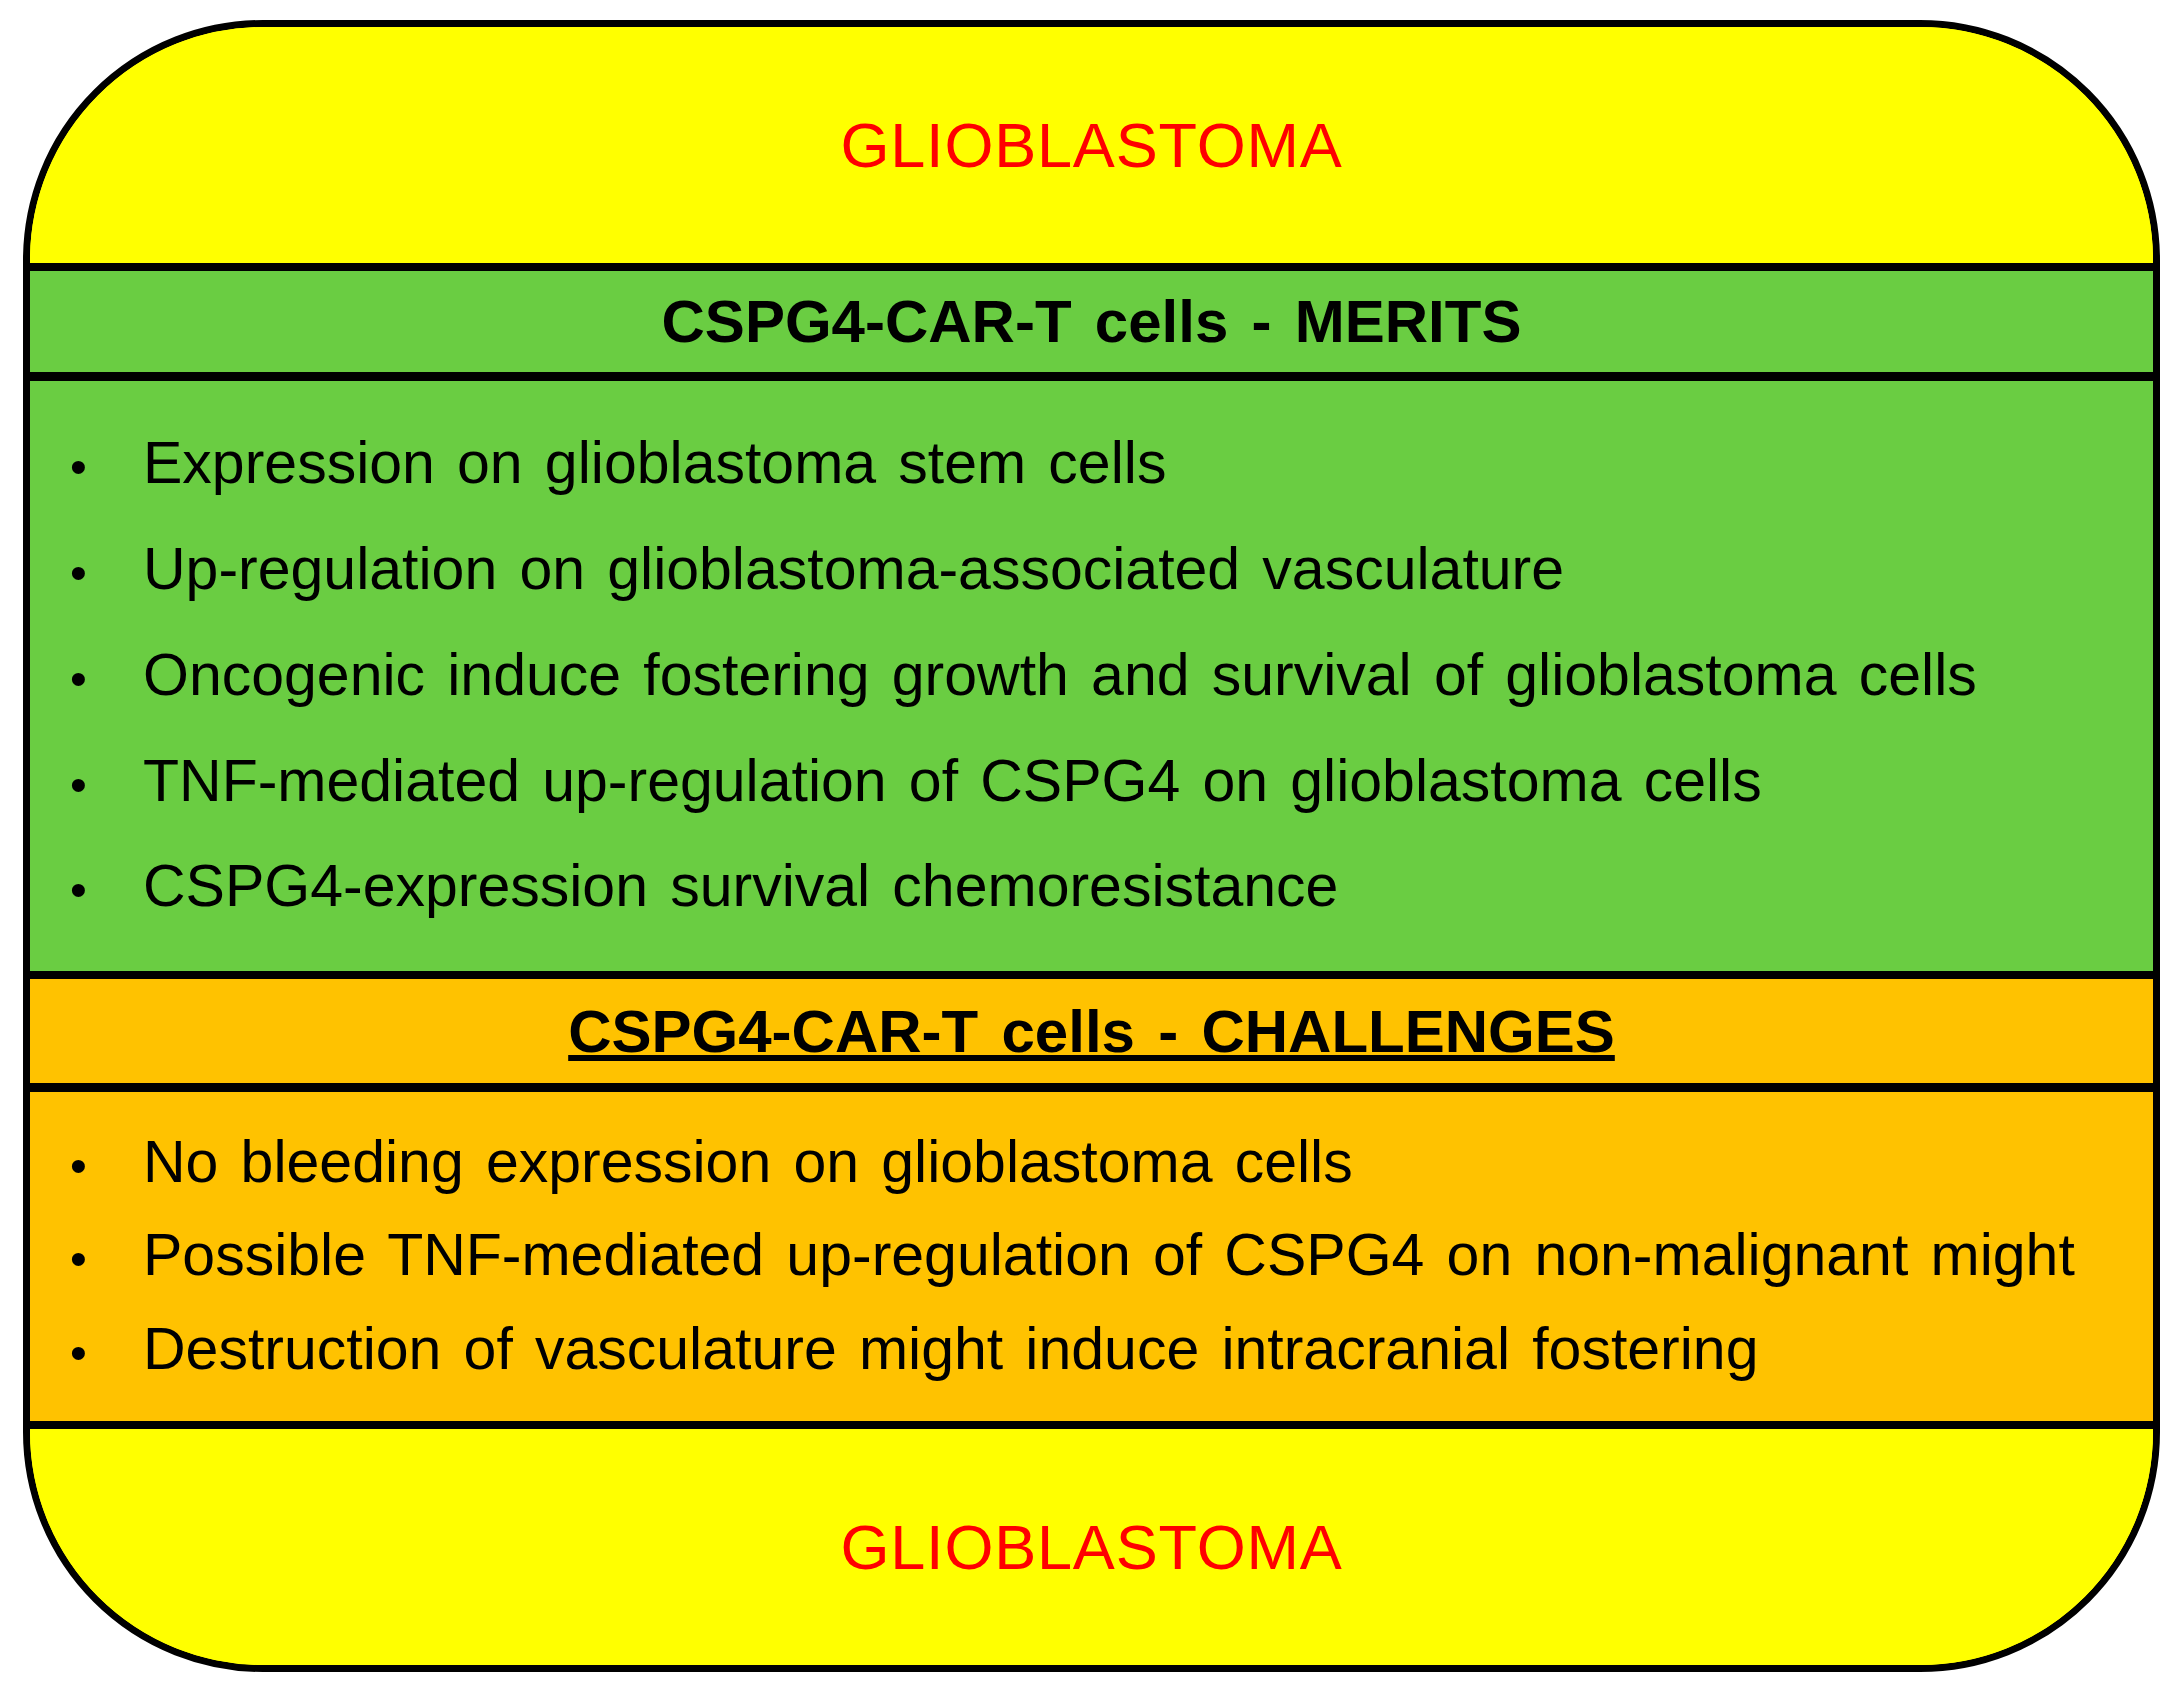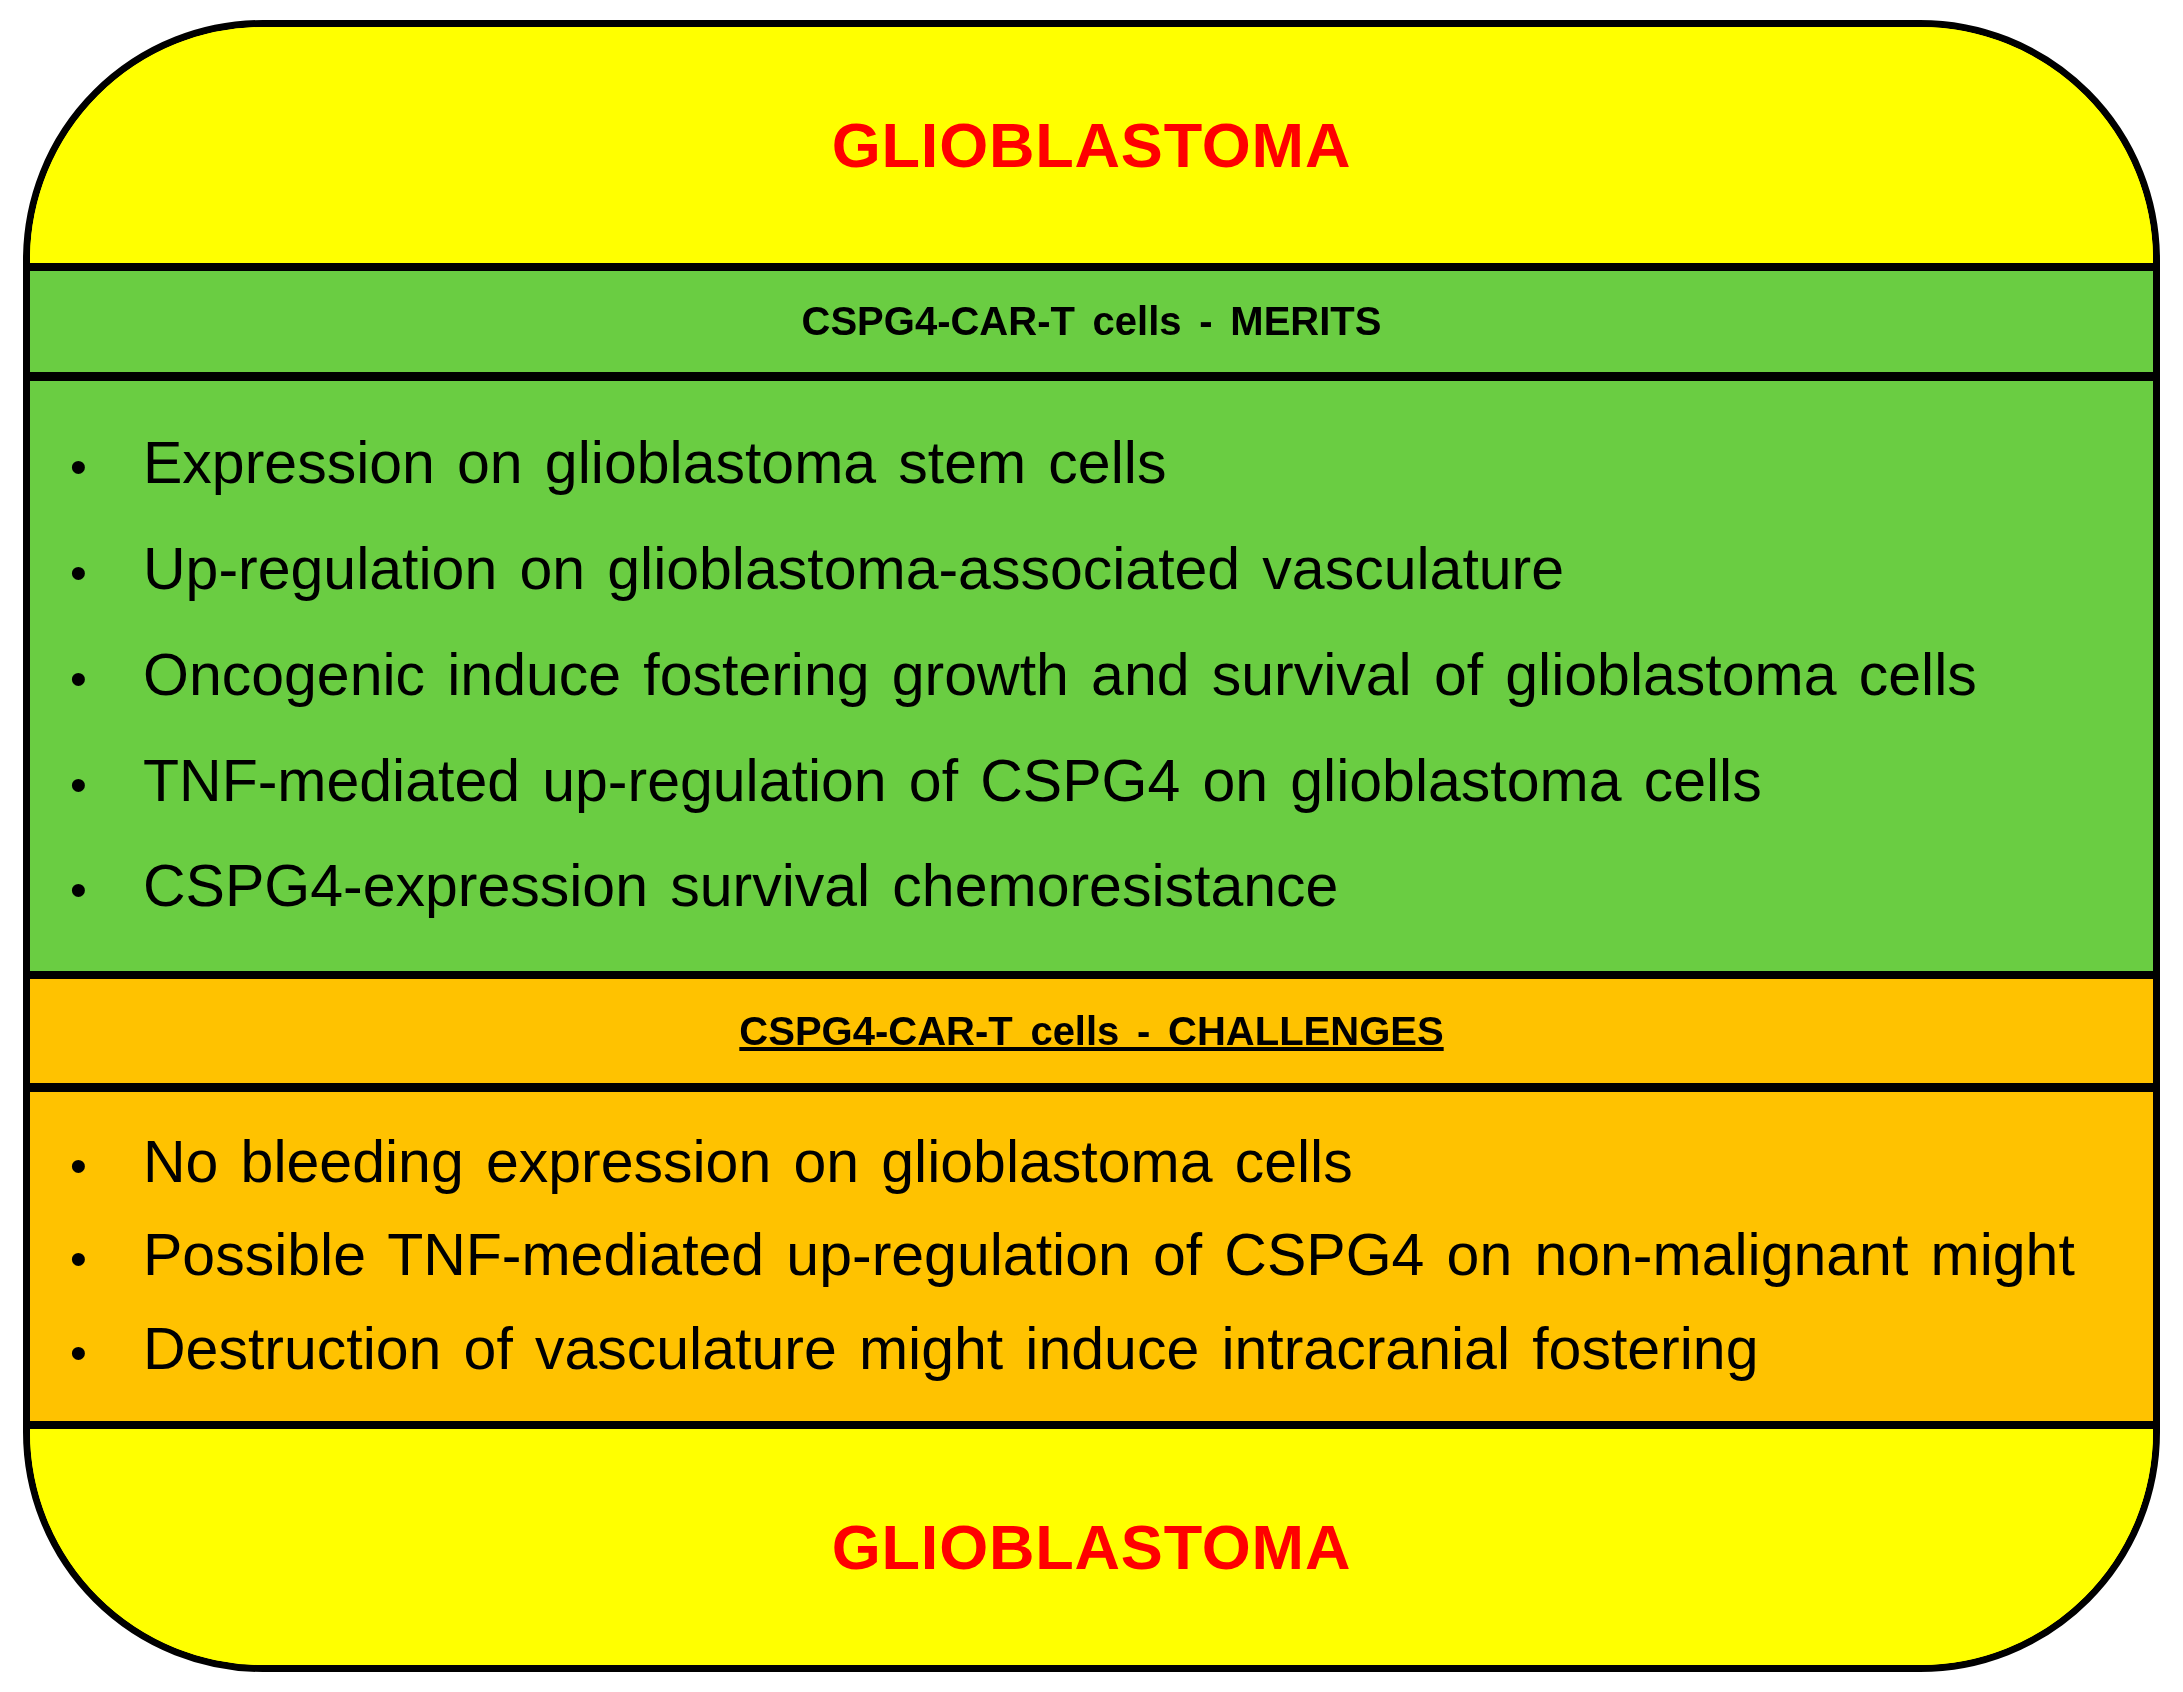--- a/index.html
+++ b/index.html
@@ -34,33 +34,33 @@
   .band {
     background: var(--yellow, #FFFF00);
     display: flex;
     align-items: center;
     justify-content: center;
     flex: 0 0 236px;
   }
   .band .title {
     color: var(--title_red, #FF0000);
     font-size: 63px;
-    font-weight: bold;
+    font-weight: normal;
     letter-spacing: 0.8px;
     text-align: center;
   }
   .divider {
     flex: 0 0 8.3px;
     background: var(--outline, #000000);
   }
   .header {
     display: flex;
     align-items: center;
     justify-content: center;
-    font-size: 40px;
+    font-size: 60px;
     font-weight: bold;
     color: #000000;
     word-spacing: 6.6px;
   }
   .header.green  { background: var(--green,  #6ACD42); flex: 0 0 101px; }
   .header.orange { background: var(--orange, #FFC200); flex: 0 0 104px; text-decoration: underline; }
   ul.body {
     margin: 0;
     list-style: none;
     padding: 11.6px 33px 11.6px 40px;

